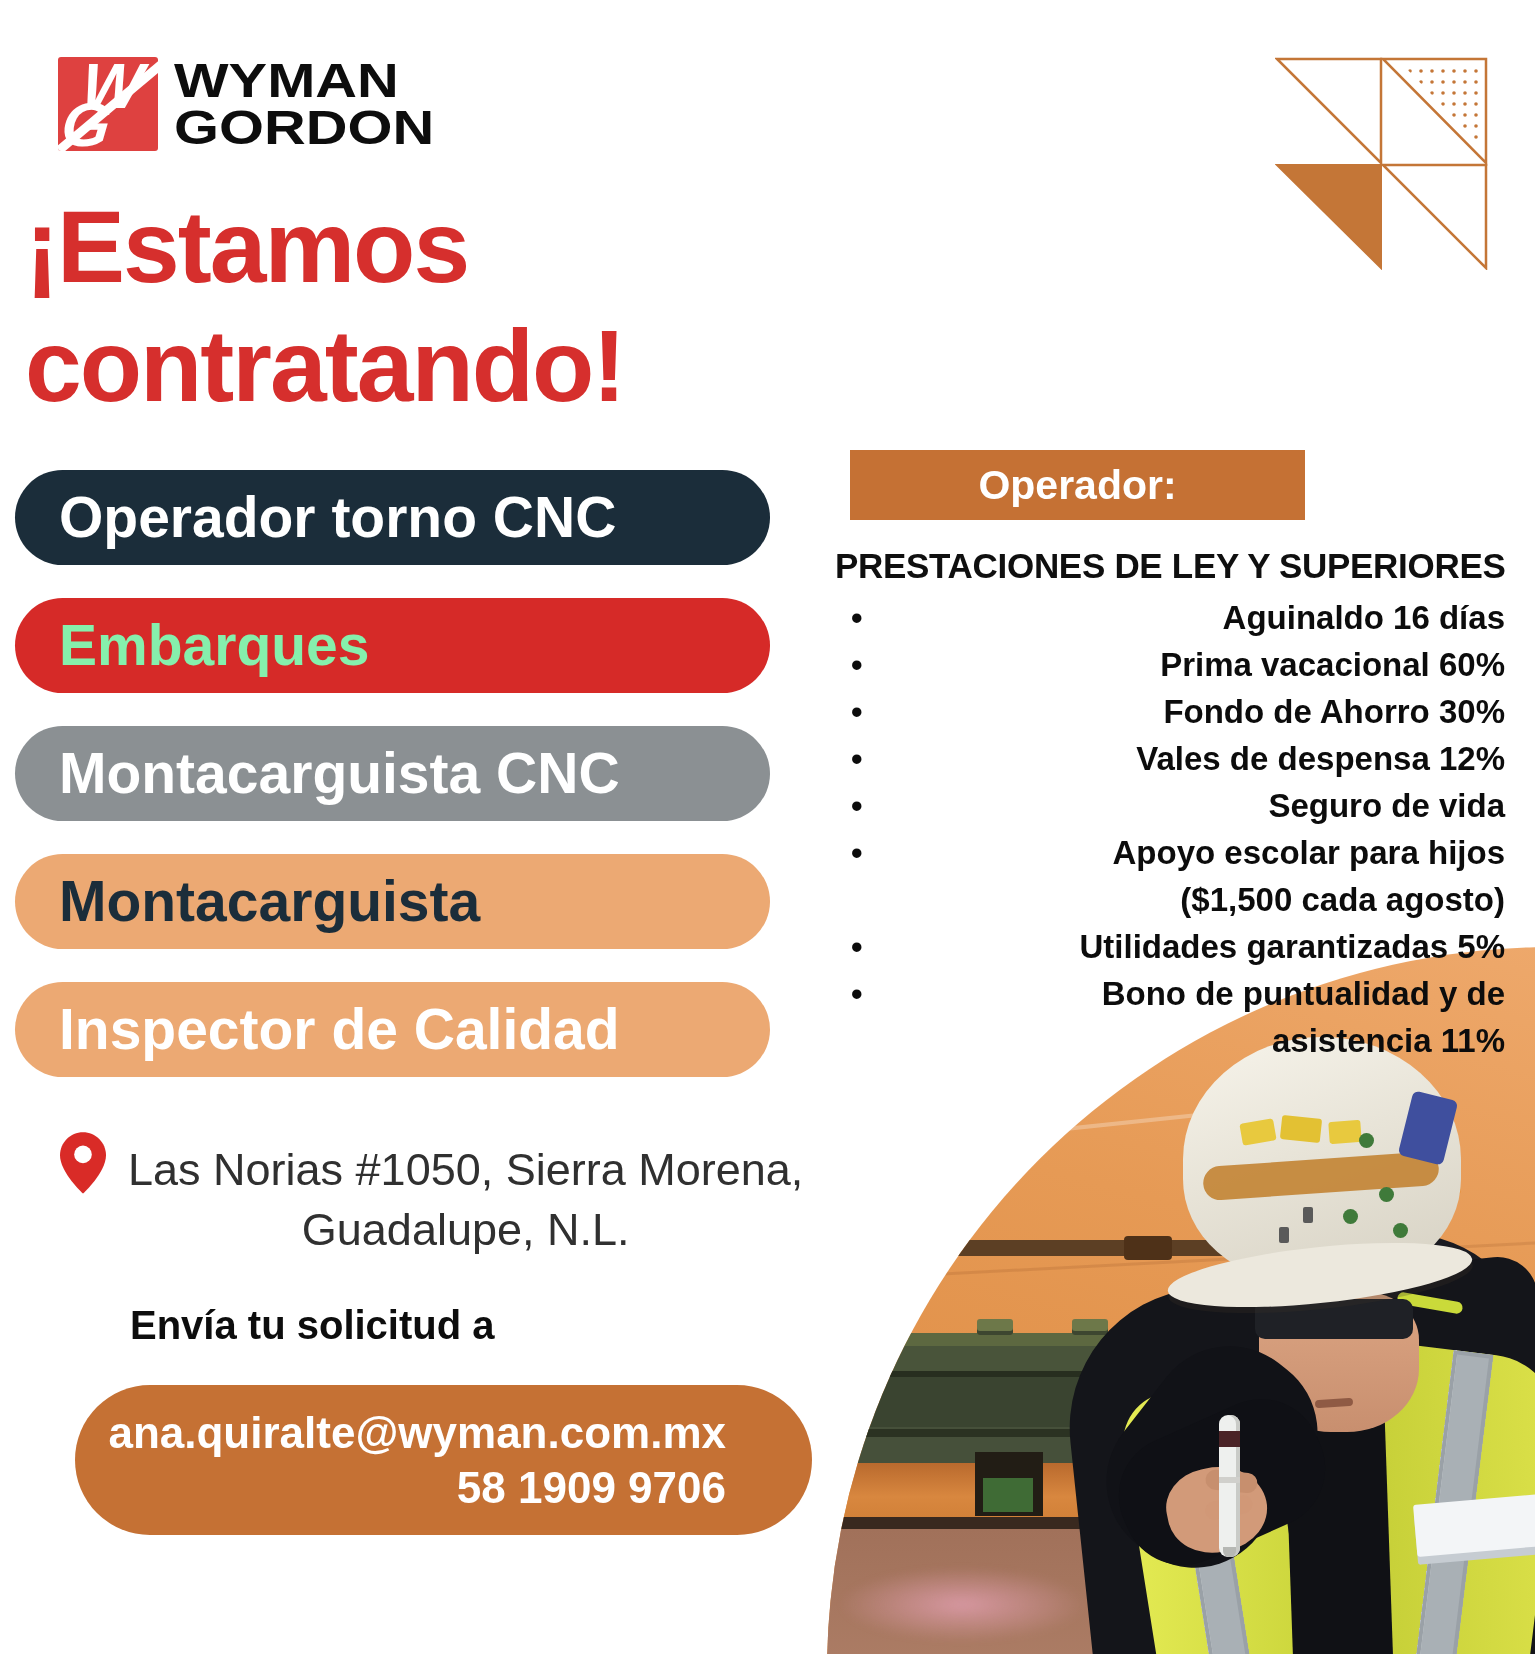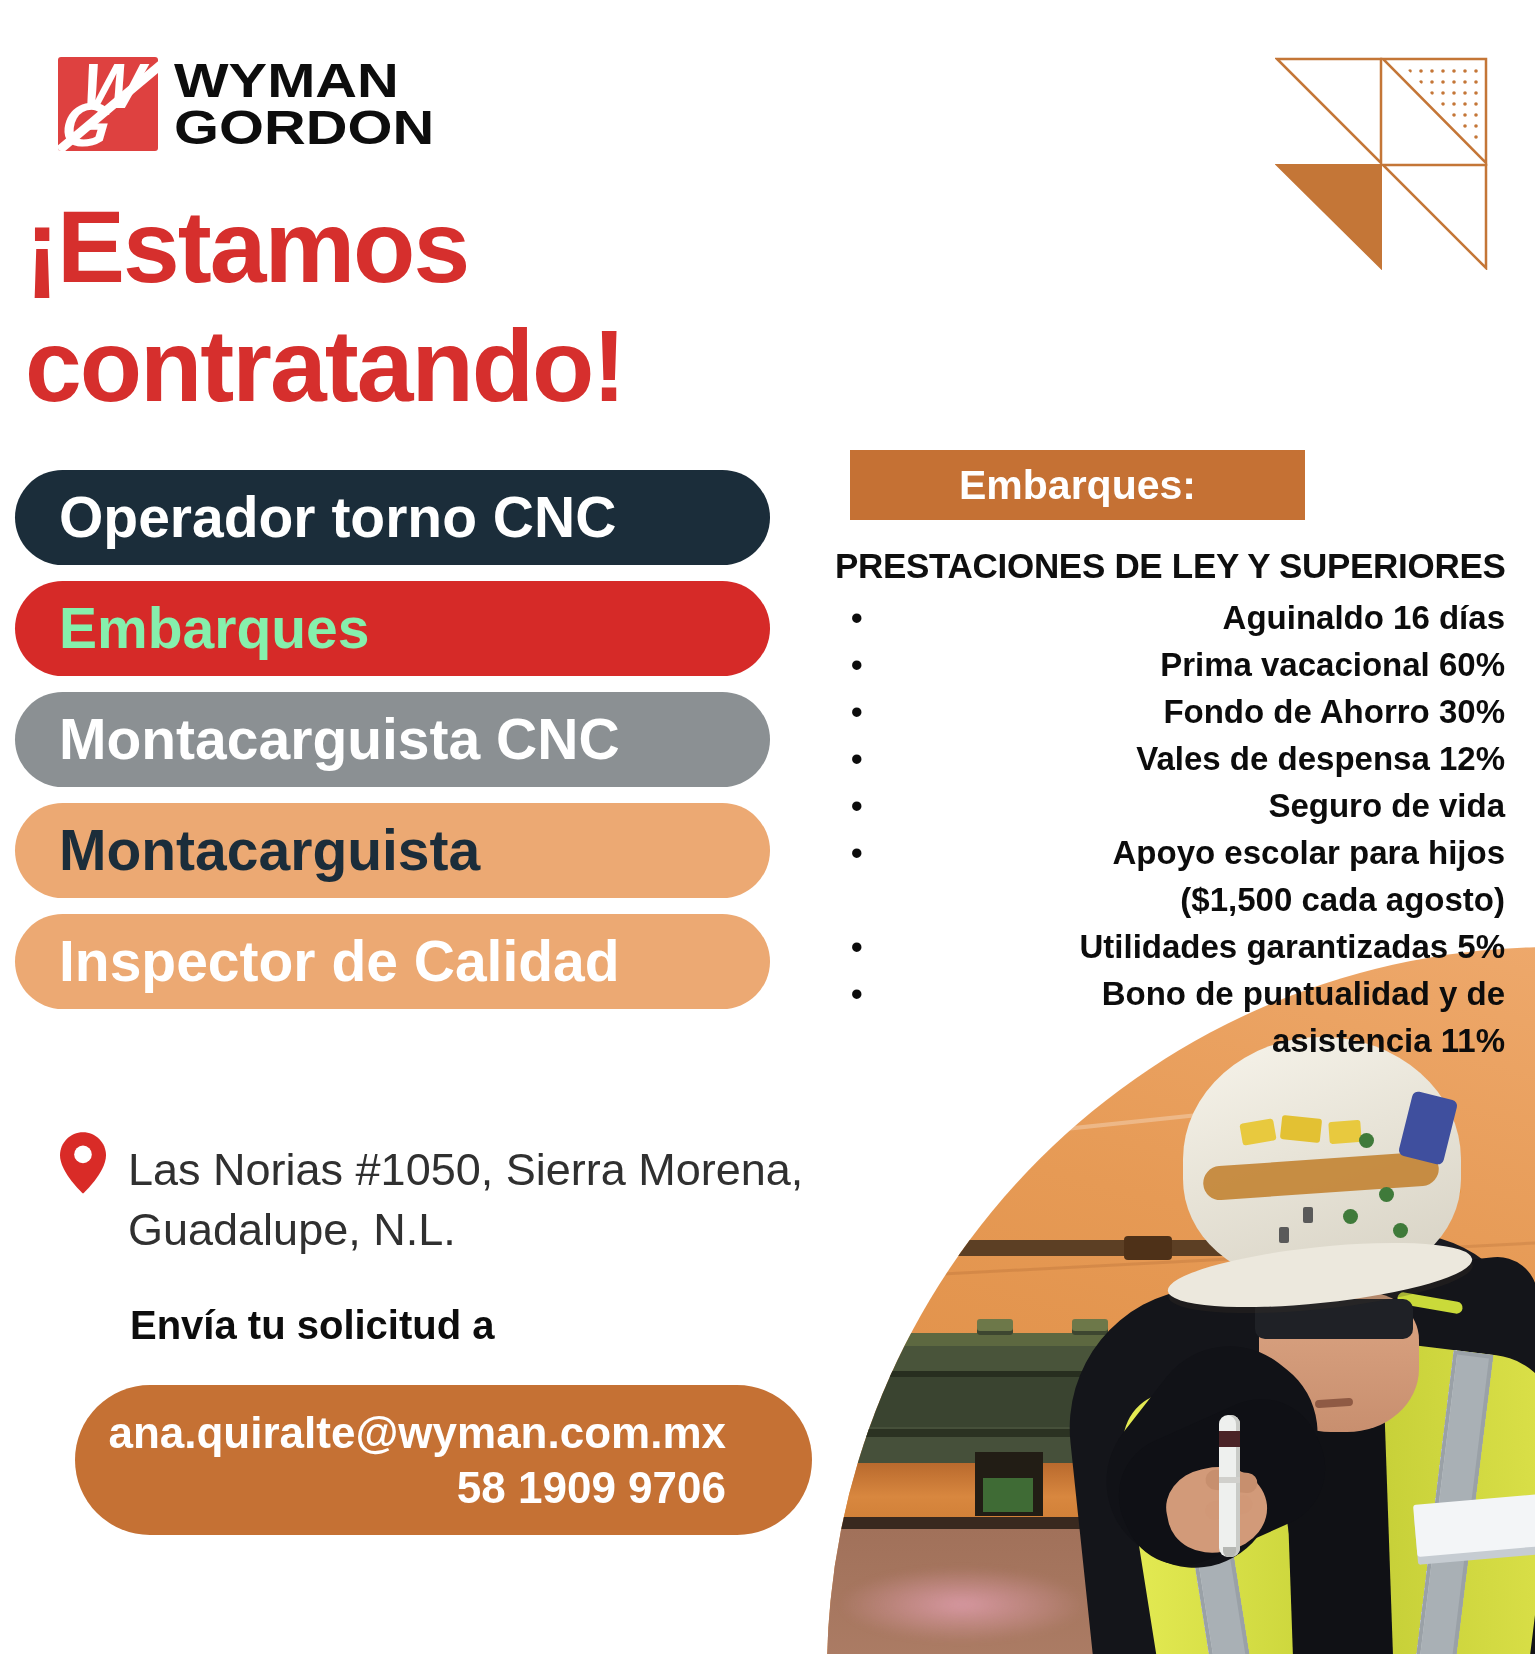--- a/index.html
+++ b/index.html
@@ -17,38 +17,38 @@
 
   
   .triangles{position:absolute;left:1275px;top:57px;}
 
   
   .headline{position:absolute;left:25px;top:188px;font-size:102px;line-height:1.17;font-weight:700;
             letter-spacing:-2px;white-space:pre-line;}
 
   
   .jobs{position:absolute;left:15px;top:470px;width:755px;}
-  .pill{width:755px;height:95px;border-radius:48px;margin-bottom:16px;
+  .pill{width:755px;height:95px;border-radius:48px;margin-bottom:33px;
         font-size:57px;font-weight:700;line-height:95px;padding-left:44px;box-sizing:border-box;
         white-space:nowrap;overflow:hidden;}
 
   
   .offer-bar{position:absolute;left:850px;top:450px;width:455px;height:70px;
              color:#fff;font-size:41px;font-weight:700;text-align:center;line-height:70px;}
   .offer-sub{position:absolute;left:835px;top:546px;width:690px;font-size:35px;font-weight:700;
              color:#0f0f0f;letter-spacing:-0.3px;}
   .benefits{position:absolute;left:845px;top:594px;width:660px;margin:0;padding:0;list-style:none;z-index:2;}
   .benefit-item{position:relative;padding-left:36px;font-size:33px;font-weight:700;line-height:47px;
                 color:#0c0c0c;white-space:pre-line;text-align:right;}
   .benefit-item::before{content:"•";position:absolute;left:6px;top:0;font-size:33px;line-height:47px;}
 
   
   .pin{position:absolute;left:60px;top:1132px;}
   .address-text{position:absolute;left:128px;top:1140px;font-size:45px;line-height:60px;font-weight:400;
-                color:#303030;white-space:pre-line;}
+                color:#303030;white-space:pre-line;text-align:center;}
 
   
   .apply-label{position:absolute;left:130px;top:1303px;font-size:40px;font-weight:700;color:#0d0d0d;}
   .contact-pill{position:absolute;left:75px;top:1385px;width:737px;height:150px;border-radius:76px;
                 display:flex;flex-direction:column;justify-content:center;align-items:flex-end;
                 padding-right:86px;box-sizing:border-box;gap:9px;z-index:3;}
   .contact-email,.contact-phone{color:#fff;font-size:44px;font-weight:700;line-height:46px;}
 
   
   .photo-circle{position:absolute;left:827px;top:947px;width:1450px;height:1450px;border-radius:50%;
@@ -145,21 +145,21 @@
 contratando!</h1>
 
   <div class="jobs">
     <div class="pill" style="background: rgb(27, 45, 58); color: rgb(255, 255, 255);">Operador torno CNC</div>
     <div class="pill" style="background: rgb(214, 42, 40); color: #86efac;">Embarques</div>
     <div class="pill" style="background: rgb(139, 144, 147); color: rgb(255, 255, 255);">Montacarguista CNC</div>
     <div class="pill" style="background: rgb(236, 169, 115); color: rgb(27, 45, 58);">Montacarguista</div>
     <div class="pill" style="background: rgb(236, 169, 115); color: rgb(255, 255, 255);">Inspector de Calidad</div>
   </div>
 
-  <div class="offer-bar" style="background: rgb(197, 113, 52);">Embarques:</div>
+  <div class="offer-bar" style="background: rgb(197, 113, 52);">Operador:</div>
   <div class="offer-sub">PRESTACIONES DE LEY  Y SUPERIORES</div>
   <ul class="benefits">
     <li class="benefit-item">Aguinaldo 16 días</li>
     <li class="benefit-item">Prima vacacional 60%</li>
     <li class="benefit-item">Fondo de Ahorro 30%</li>
     <li class="benefit-item">Vales de despensa 12%</li>
     <li class="benefit-item">Seguro de vida</li>
     <li class="benefit-item">Apoyo escolar para hijos
 ($1,500 cada agosto)</li>
     <li class="benefit-item">Utilidades garantizadas 5%</li>

